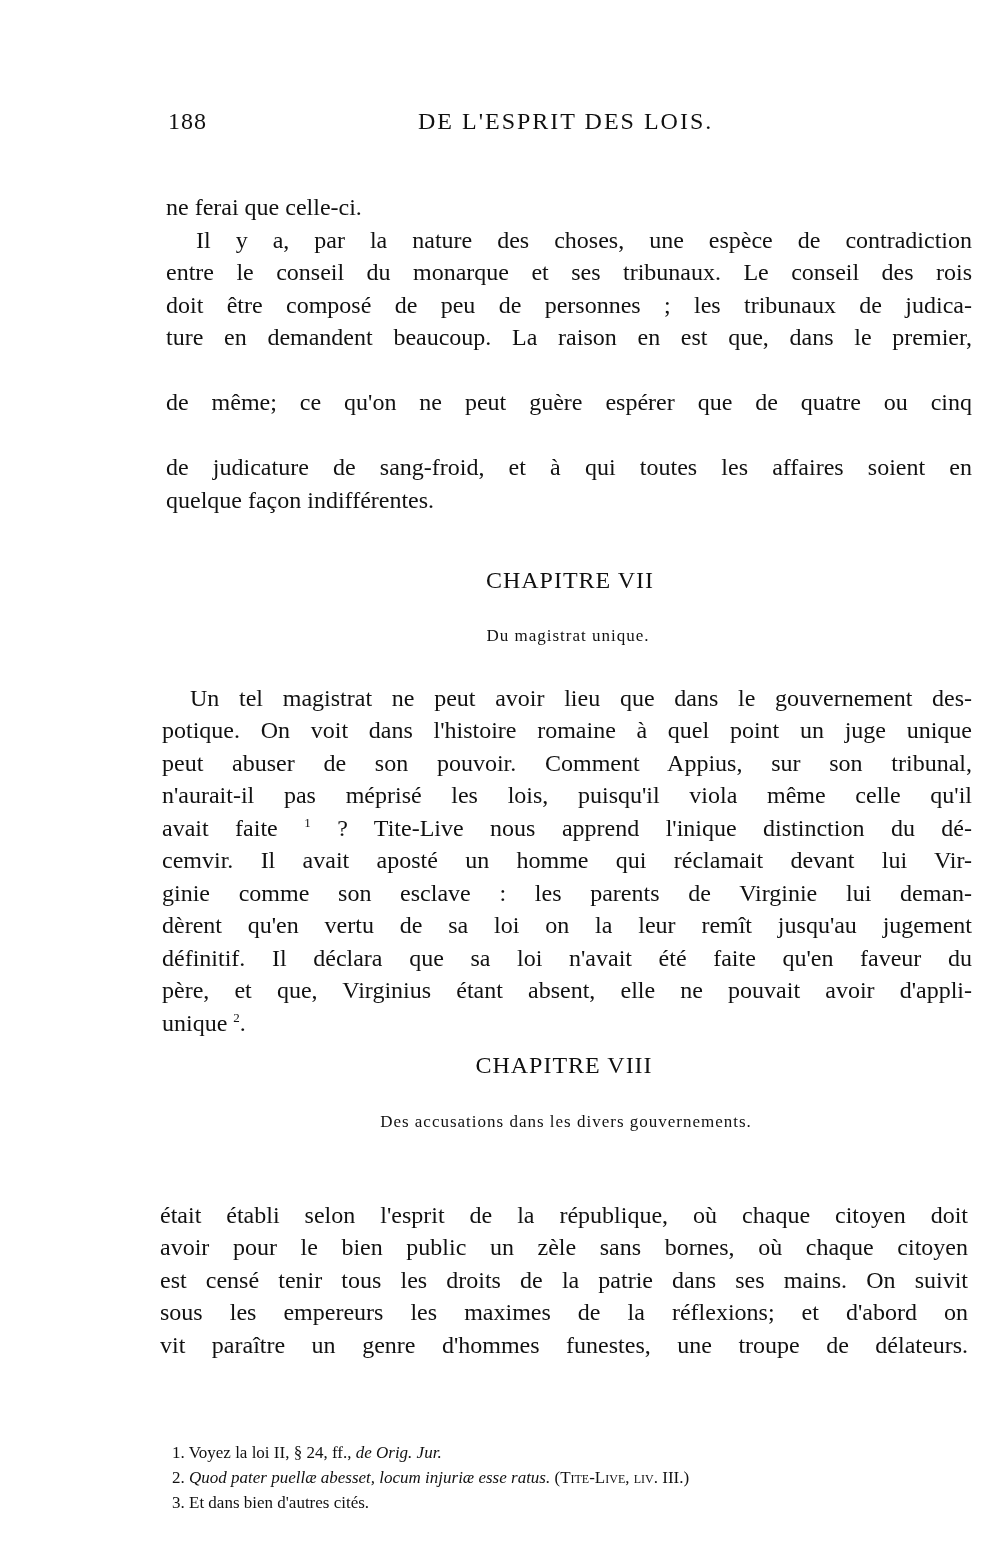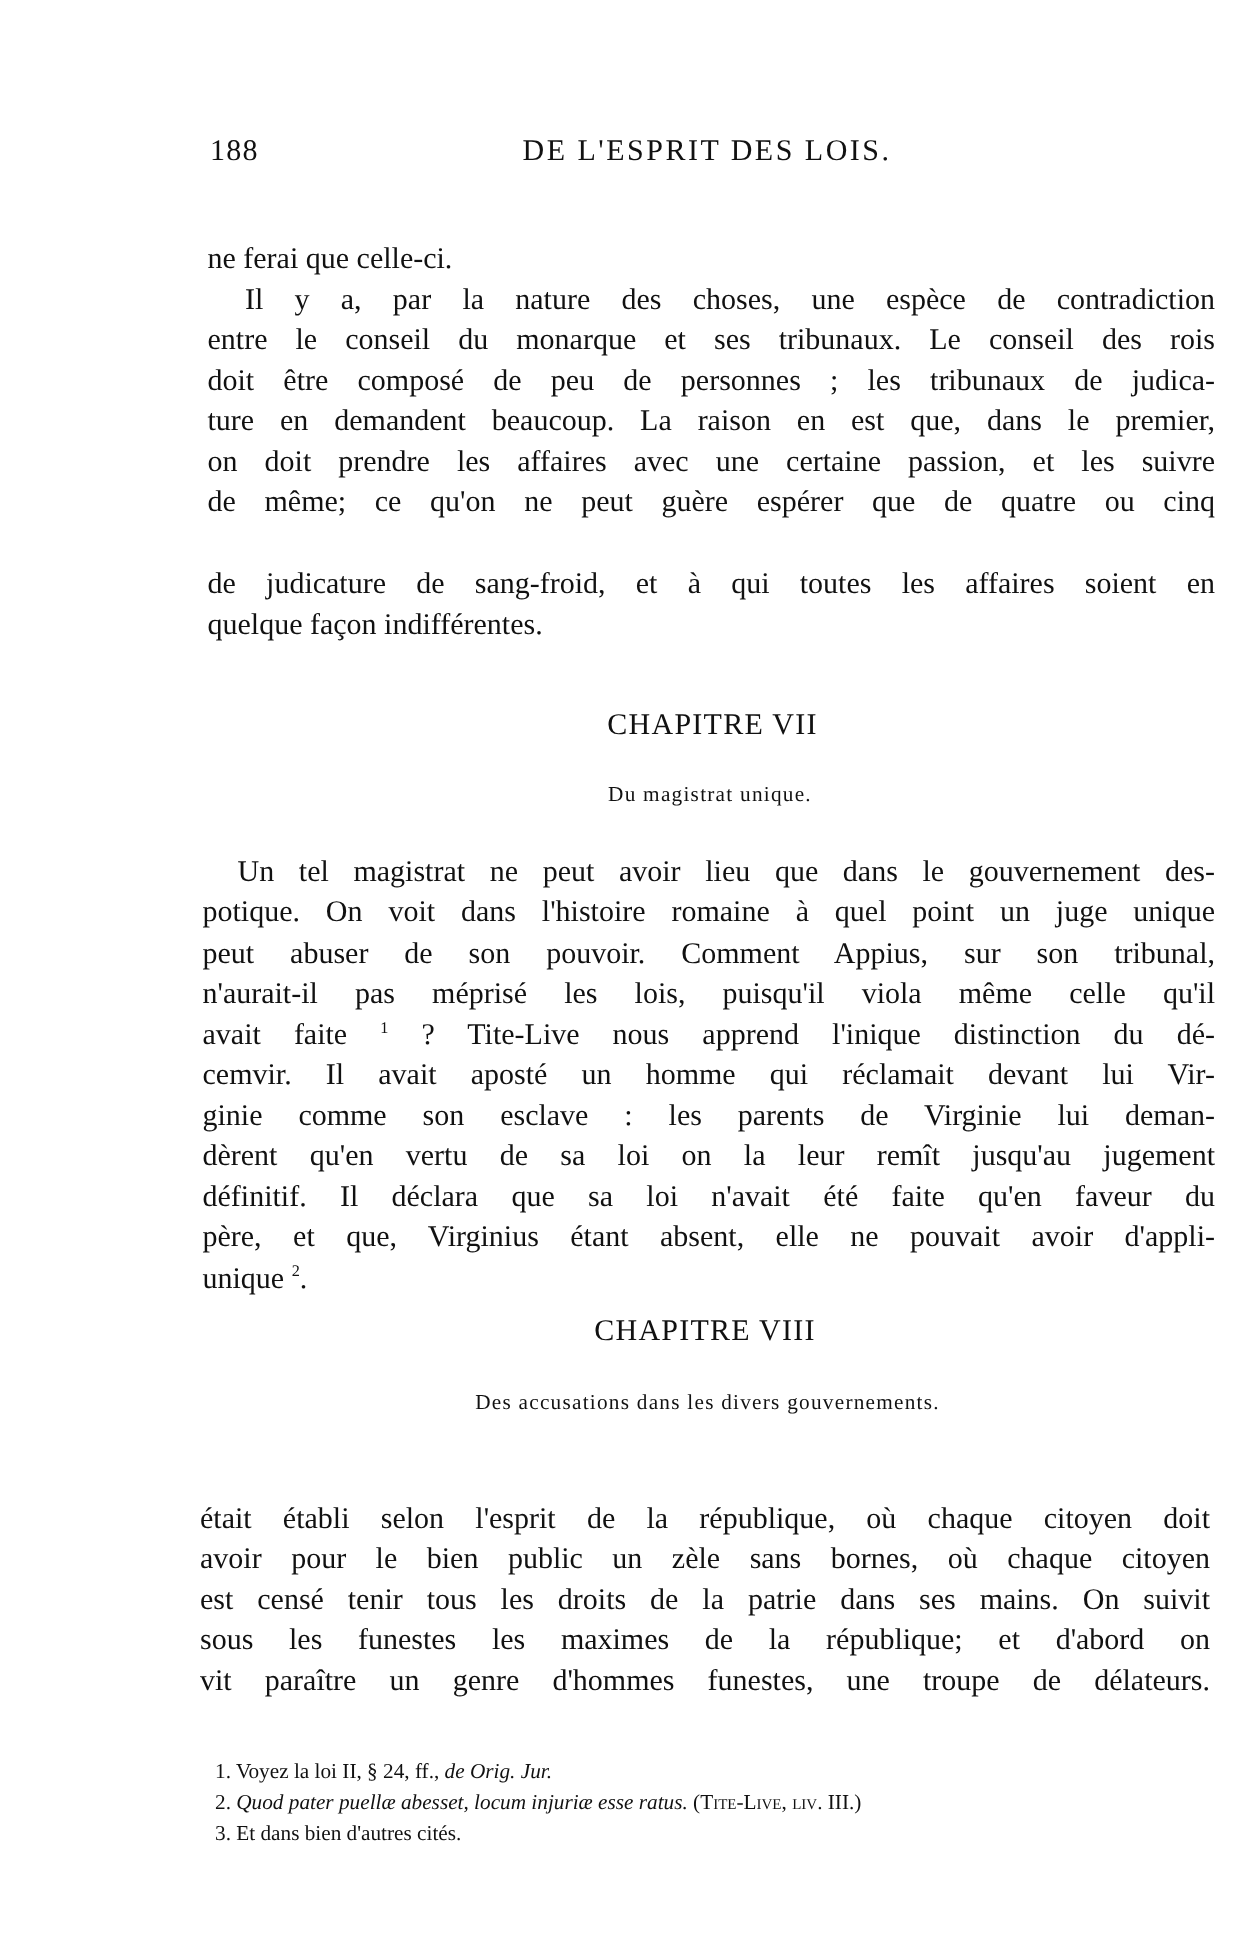--- a/index.html
+++ b/index.html
@@ -23,21 +23,21 @@
 
     .chapter-title {
       position: absolute; left: 0; width: 1000px; text-align: center;
       font-size: 24px; letter-spacing: 1px;
     }
     .chapter-subtitle {
       position: absolute; left: 0; width: 1000px; text-align: center;
       font-size: 17px; letter-spacing: 1px;
     }
     .footnote {
-      position: absolute; left: 172px; font-size: 17px; line-height: 22px; white-space: nowrap;
+      position: absolute; left: 172px; font-size: 17px; line-height: 22px; white-space: nowrap; margin-top: 36px;
     }
     .footnote i { font-style: italic; }
     .sc { font-variant: small-caps; }
     sup { font-size: 13px; vertical-align: 9px; line-height: 0; }
   </style>
 </head>
 <body>
 
 <div class="page">
 
@@ -45,21 +45,20 @@
     <span class="page-number">188</span>
     <span class="running-title">DE L'ESPRIT DES LOIS.</span>
   </div>
 
   <div class="line last" style="top:191px">ne ferai que celle-ci.</div>
 
   <div class="line indent" style="top:224px">Il y a, par la nature des choses, une espèce de contradiction</div>
   <div class="line" style="top:256px">entre le conseil du monarque et ses tribunaux. Le conseil des rois</div>
   <div class="line" style="top:289px">doit être composé de peu de personnes ; les tribunaux de judica-</div>
   <div class="line" style="top:321px">ture en demandent beaucoup. La raison en est que, dans le premier,</div>
-  <div class="line" style="top:354px">on doit prendre les affaires avec une certaine passion, et les suivre</div>
   <div class="line" style="top:386px">de même; ce qu'on ne peut guère espérer que de quatre ou cinq</div>
   <div class="line" style="top:451px">de judicature de sang-froid, et à qui toutes les affaires soient en</div>
   <div class="line last" style="top:484px">quelque façon indifférentes.</div>
 
   <div class="chapter-title" style="top:567px; left:70px;">CHAPITRE VII</div>
   <div class="chapter-subtitle" style="top:626px; left:68px;">Du magistrat unique.</div>
 
   <div class="line indent" style="left:190px; width:782px; top:682px">Un tel magistrat ne peut avoir lieu que dans le gouvernement des-</div>
   <div class="line" style="left:162px; width:810px; top:714px">potique. On voit dans l'histoire romaine à quel point un juge unique</div>
   <div class="line" style="left:162px; width:810px; top:747px">peut abuser de son pouvoir. Comment Appius, sur son tribunal,</div>
@@ -71,21 +70,21 @@
   <div class="line" style="left:162px; width:810px; top:942px">définitif. Il déclara que sa loi n'avait été faite qu'en faveur du</div>
   <div class="line" style="left:162px; width:810px; top:974px">père, et que, Virginius étant absent, elle ne pouvait avoir d'appli-</div>
   <div class="line last" style="left:162px; width:810px; top:1007px"><span>unique </span><sup>2</sup><span>.</span></div>
 
   <div class="chapter-title" style="top:1052px; left:64px;">CHAPITRE VIII</div>
   <div class="chapter-subtitle" style="top:1112px; left:66px;">Des accusations dans les divers gouvernements.</div>
 
   <div class="line" style="left:160px; width:808px; top:1199px">était établi selon l'esprit de la république, où chaque citoyen doit</div>
   <div class="line" style="left:160px; width:808px; top:1231px">avoir pour le bien public un zèle sans bornes, où chaque citoyen</div>
   <div class="line" style="left:160px; width:808px; top:1264px">est censé tenir tous les droits de la patrie dans ses mains. On suivit</div>
-  <div class="line" style="left:160px; width:808px; top:1296px">sous les funestes les maximes de la république; et d'abord on</div>
+  <div class="line" style="left:160px; width:808px; top:1296px">sous les empereurs les maximes de la réflexions; et d'abord on</div>
   <div class="line" style="left:160px; width:808px; top:1329px">vit paraître un genre d'hommes funestes, une troupe de délateurs.</div>
 
   <div class="footnote" style="top:1406px">
     <span>1.</span>
     <span>Voyez la loi II, § 24, ff., </span><i>de Orig. Jur.</i>
   </div>
   <div class="footnote" style="top:1431px">
     <span>2.</span>
     <i>Quod pater puellæ abesset, locum injuriæ esse ratus.</i><span class="sc"> (Tite-Live, liv. III.)</span>
   </div>

